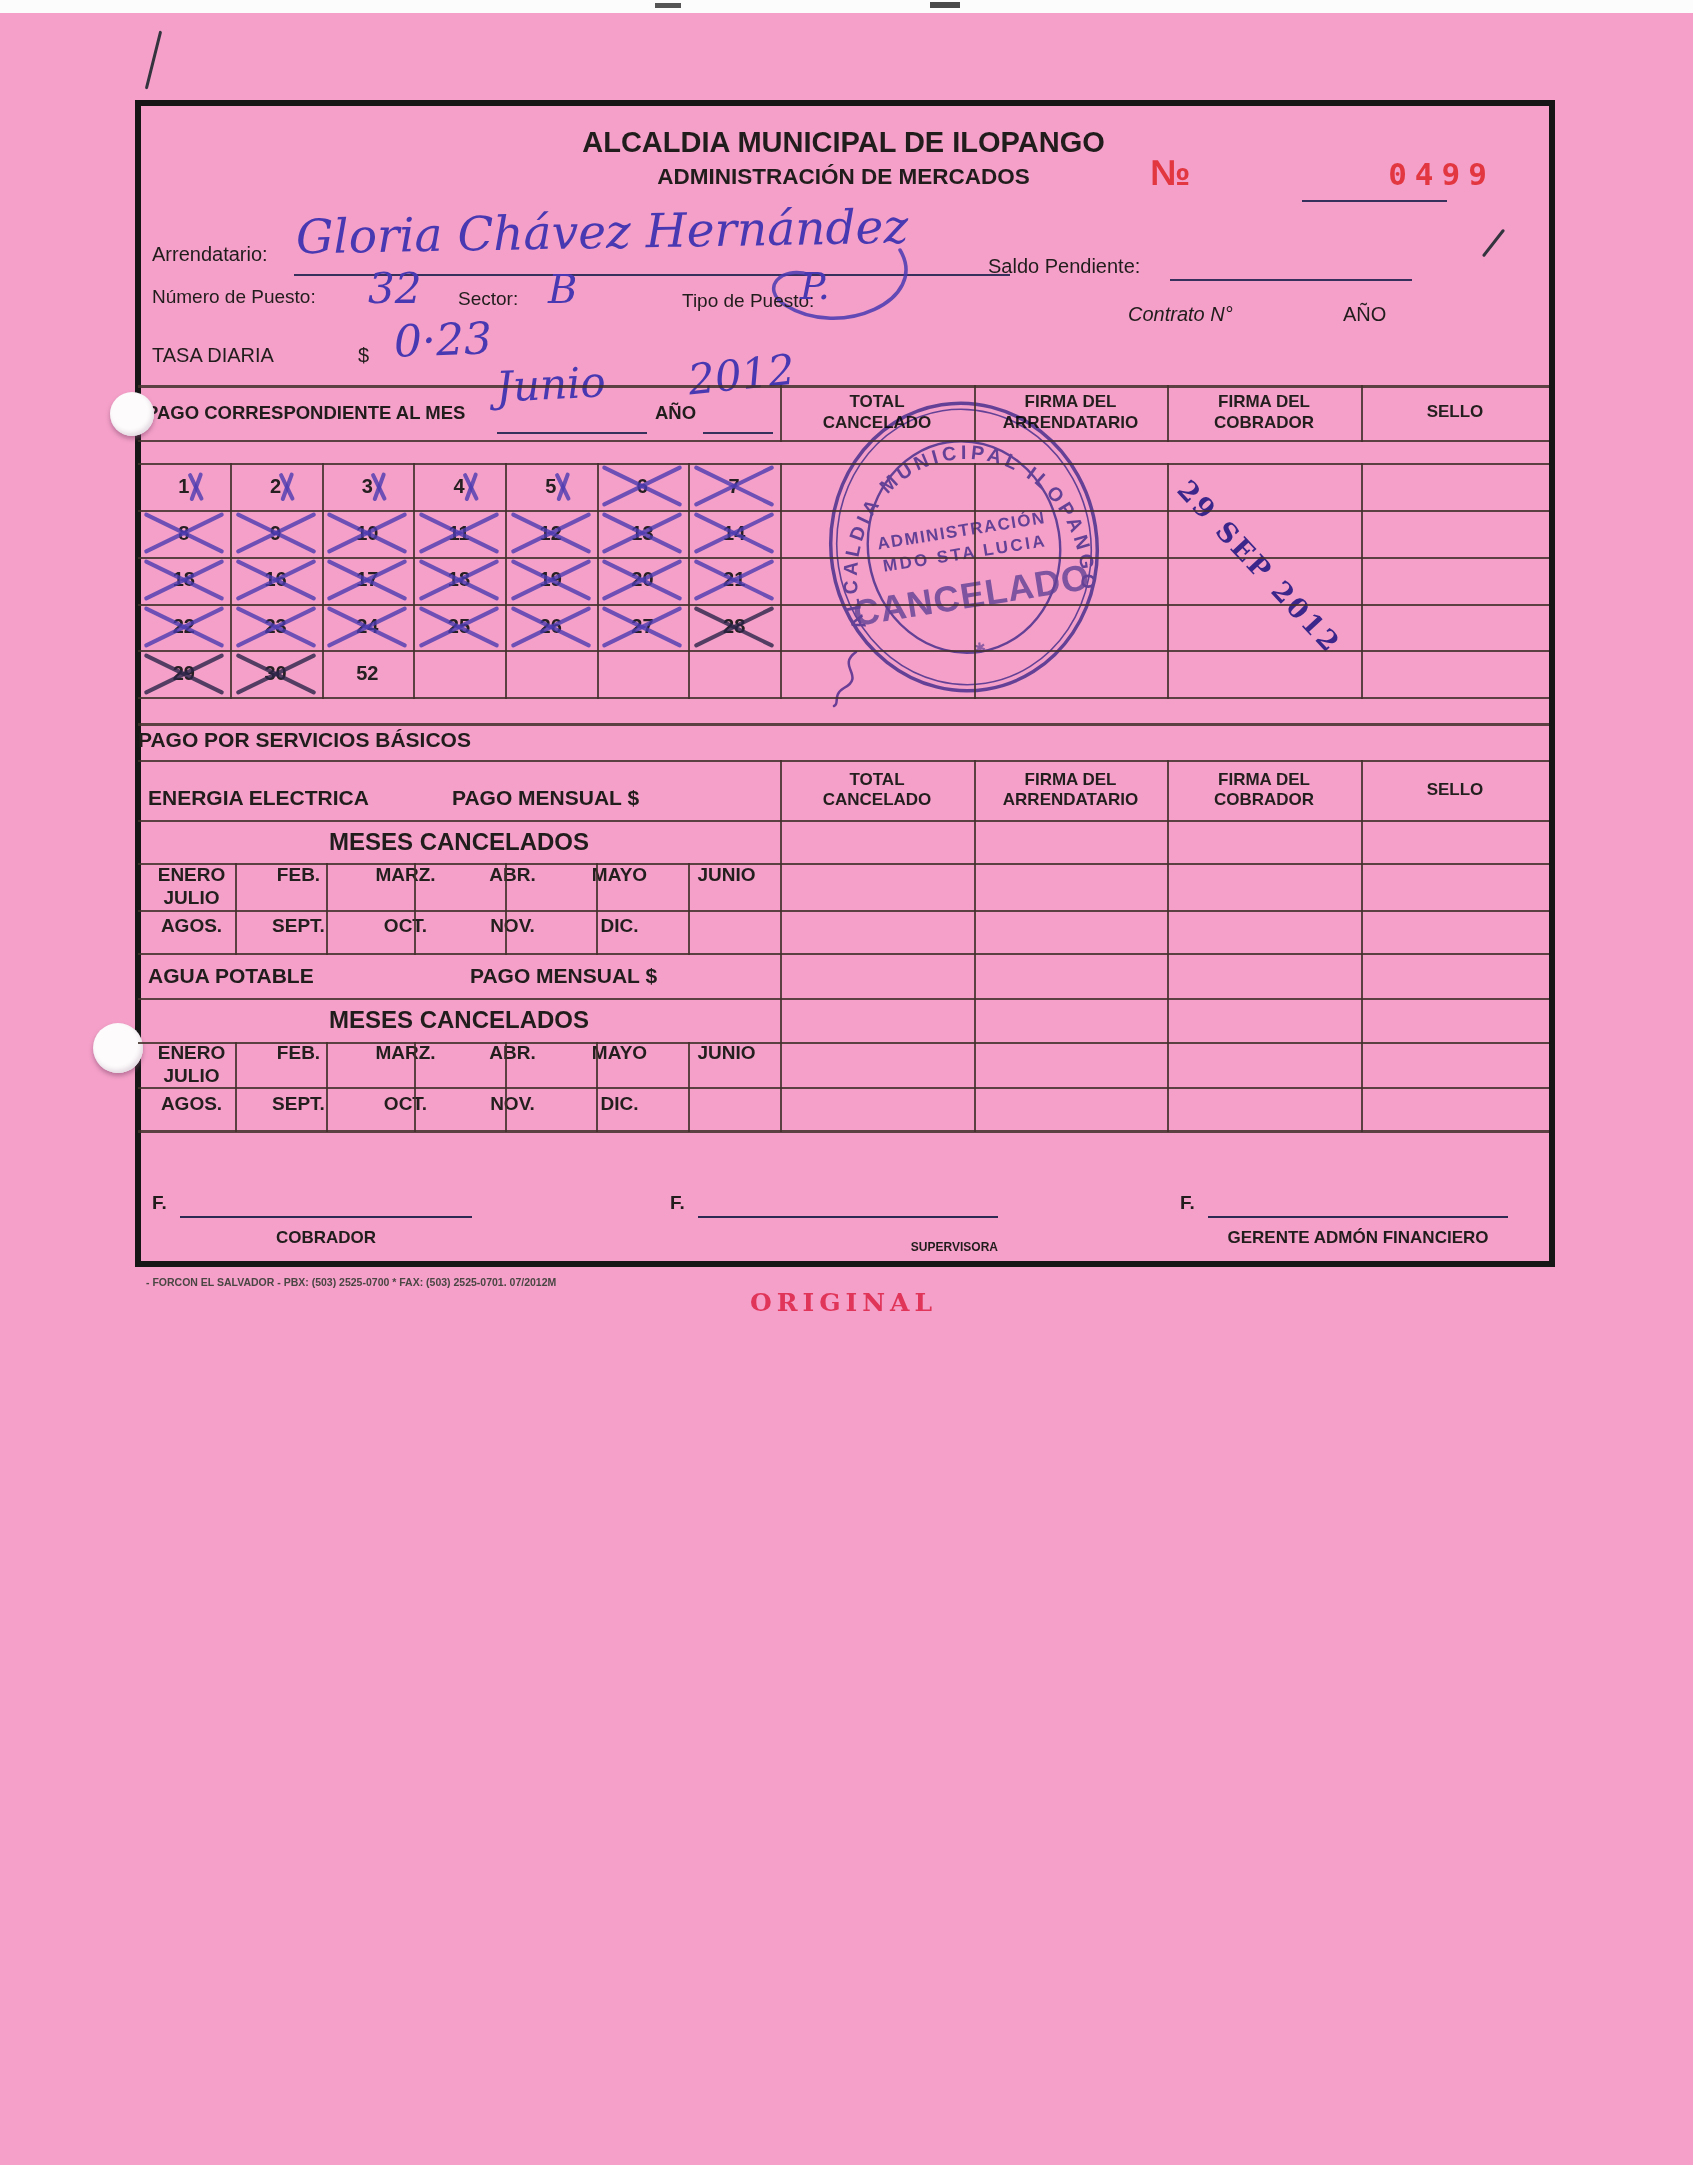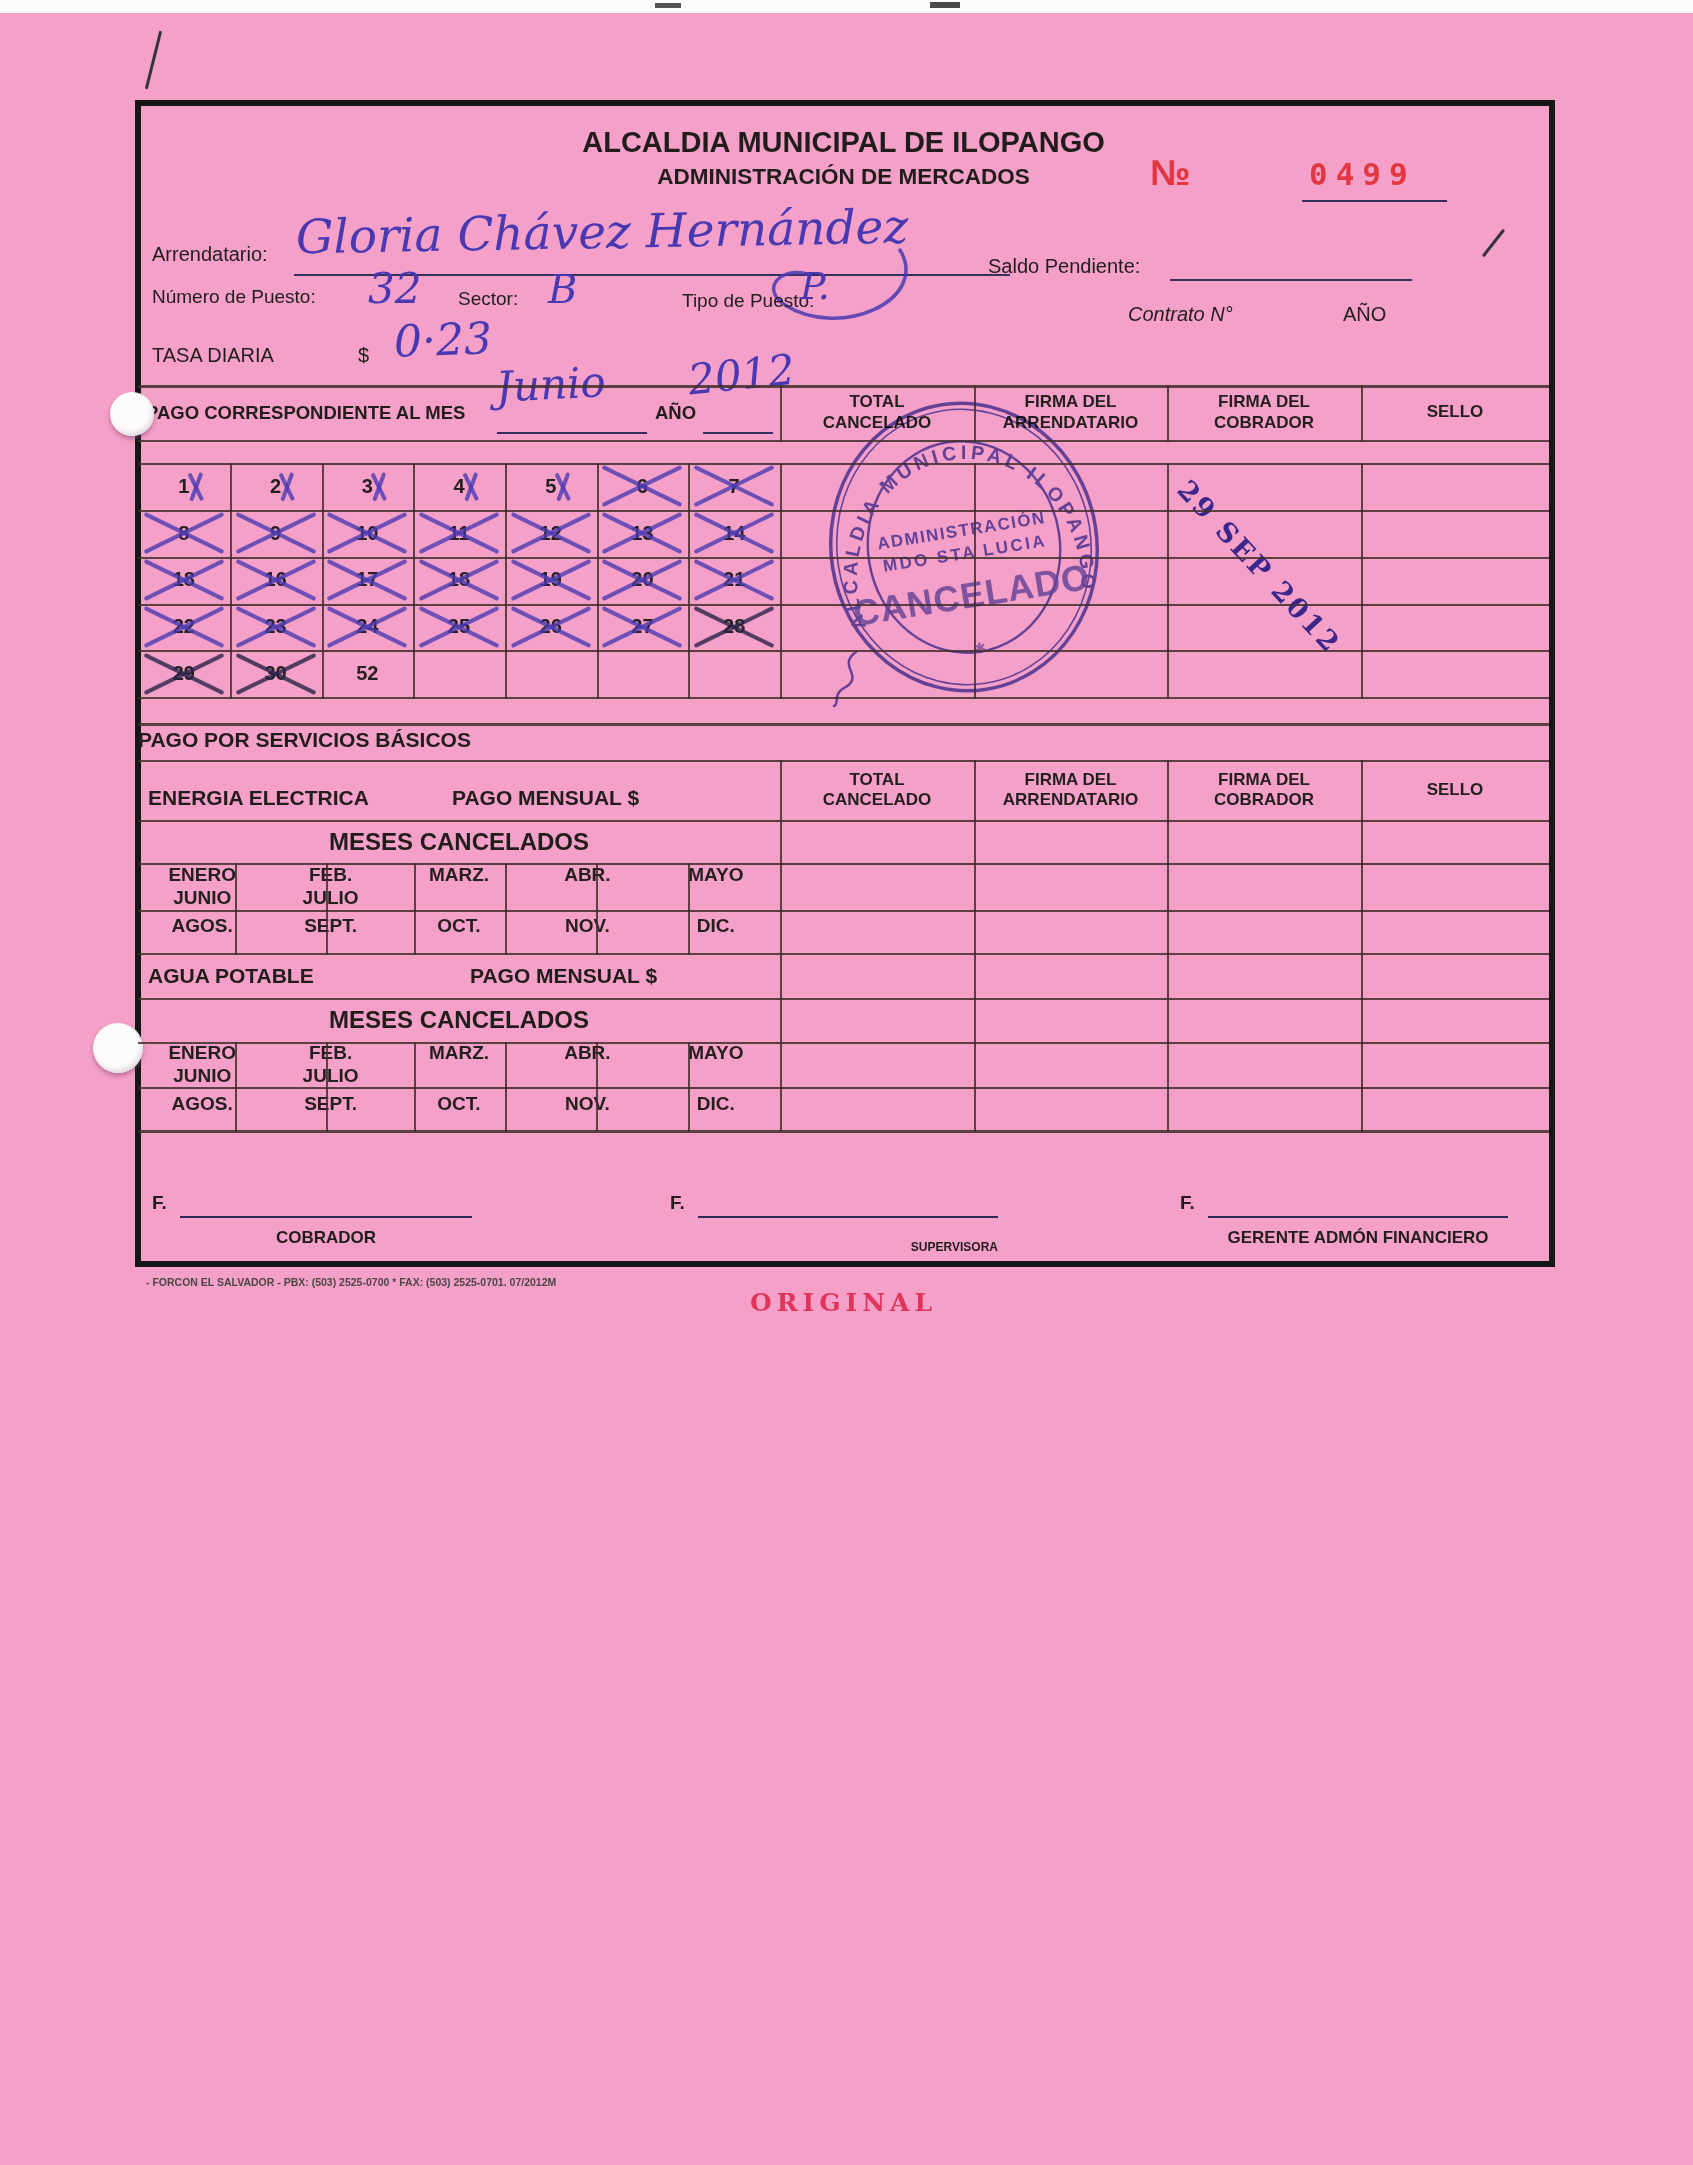--- a/index.html
+++ b/index.html
@@ -26,21 +26,21 @@
   .xmark::before,.xmark::after{content:"";position:absolute;left:-44px;top:-2px;width:88px;height:4px;
     background:currentColor;border-radius:3px;opacity:.8;}
   .xmark::before{transform:rotate(26deg);}
   .xmark::after{transform:rotate(-26deg);}
   .xmark.small{left:63%;}
   .xmark.small::before,.xmark.small::after{left:-15px;width:30px;top:-1.5px;height:3.5px;}
   .xmark.small::before{transform:rotate(64deg);}
   .xmark.small::after{transform:rotate(-70deg);}
   .xmark.dark{color:#2c2448;}
   
-  .month-grid{position:absolute;left:138px;width:642px;display:grid;grid-template-columns:repeat(5,1fr);}
+  .month-grid{position:absolute;left:138px;width:642px;display:grid;grid-template-columns:repeat(6,1fr);}
   .month-cell{display:flex;align-items:center;justify-content:center;font-weight:bold;font-size:19px;color:#241f1f;}
   
   .hole{position:absolute;border-radius:50%;background:#fdfbfc;
     box-shadow:0 3px 4px rgba(130,70,110,.5), inset -2px -3px 4px #e4dbe2;}
   .penmark{position:absolute;background:#34343f;border-radius:2px;}
   .stamp-wrap{position:absolute;left:818px;top:396px;width:292px;height:302px;
     transform:rotate(-9deg);mix-blend-mode:multiply;opacity:.88;}
   .datestamp{position:absolute;left:1194px;top:474px;transform:rotate(47deg);transform-origin:left top;
     font-family:"DejaVu Serif",serif;font-weight:bold;font-size:27px;letter-spacing:3px;
     color:#3d3db2;mix-blend-mode:multiply;}
@@ -59,21 +59,21 @@
 </div>
 
 <div class="penmark" style="left:152px;top:30px;width:3px;height:60px;transform:rotate(14deg);"></div>
 <div class="penmark" style="left:1492px;top:226px;width:3px;height:34px;transform:rotate(38deg);"></div>
 
 <div class="form-border"></div>
 
 <div class="t b" style="left:138px;top:126px;width:1411px;text-align:center;font-size:29px;">ALCALDIA MUNICIPAL DE ILOPANGO</div>
 <div class="t b" style="left:138px;top:164px;width:1411px;text-align:center;font-size:22.5px;">ADMINISTRACIÓN DE MERCADOS</div>
 <div class="t b" style="left:1150px;top:152px;font-size:36px;color:#e23740;">№</div>
-<div class="t b" style="left:1309px;top:156px;width:145px;text-align:left;font-size:31px;letter-spacing:8px;color:#e23740;font-family:'DejaVu Sans Mono',monospace;">0499</div>
+<div class="t b" style="left:1369px;top:156px;width:145px;text-align:center;font-size:31px;letter-spacing:8px;color:#e23740;font-family:'DejaVu Sans Mono',monospace;">0499</div>
 <div class="uline" style="left:1302px;top:200px;width:145px;"></div>
 
 <div class="t" style="left:152px;top:243px;font-size:20px;">Arrendatario:</div>
 <div class="t hand" style="left:296px;top:204px;font-size:47px;transform:rotate(-1deg);">Gloria Chávez Hernández</div>
 <div class="uline" style="left:294px;top:274px;width:716px;"></div>
 <svg class="abs" style="left:600px;top:245px;width:420px;height:110px;" viewBox="0 0 420 110">
   <path d="M300,5 C330,55 240,95 185,60 C160,44 180,20 210,30" stroke="#4839b2" stroke-width="3.5" fill="none" stroke-linecap="round" opacity=".85"></path>
 </svg>
 
 <div class="t" style="left:988px;top:255px;font-size:20px;">Saldo Pendiente:</div>

